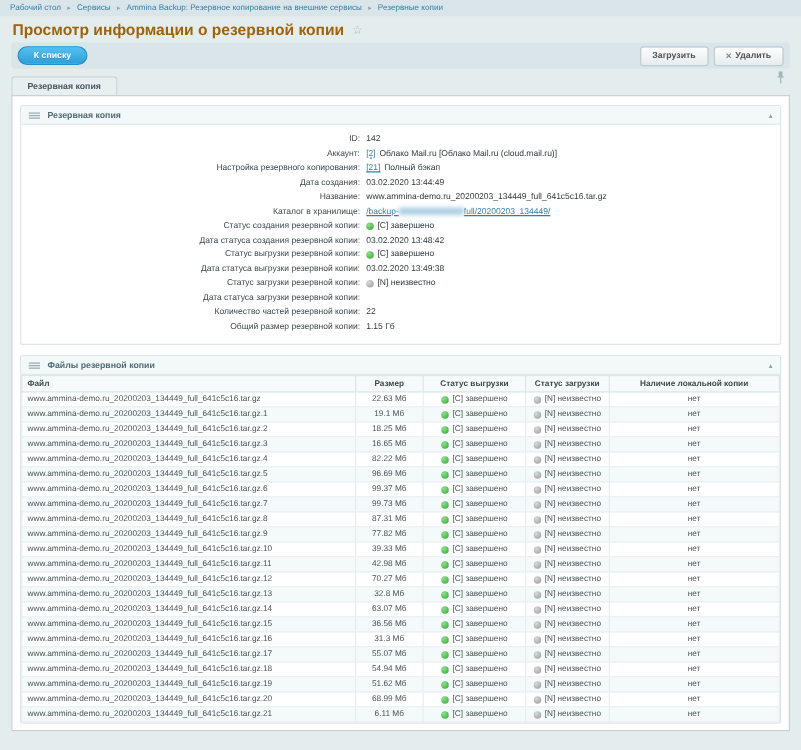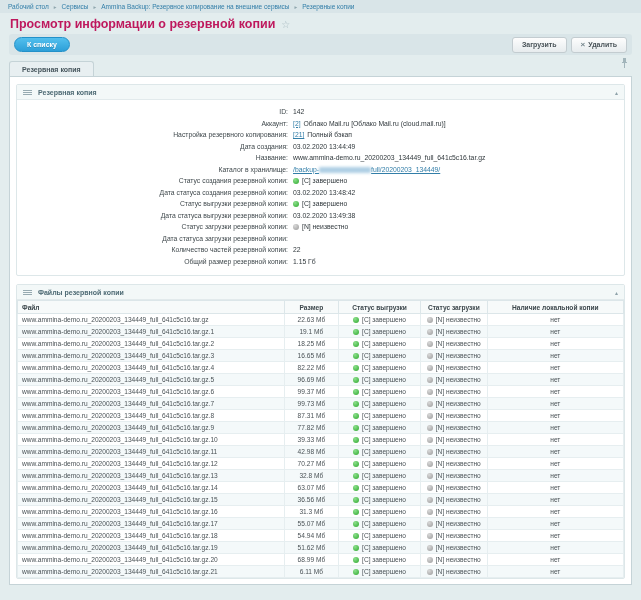--- a/index.html
+++ b/index.html
@@ -7,21 +7,21 @@
     font-family:"Liberation Sans","DejaVu Sans",sans-serif; background:#e3edee; }
 
   
   .breadcrumb { height:13px; background:#d9e5e8; display:flex; align-items:center;
     padding:0 8px; gap:5px; font-size:6.5px; }
   .crumb { color:#327ea8; cursor:pointer; white-space:nowrap; }
   .crumb-sep { color:#8fa6ad; font-size:5.5px; }
 
   
   .title-row { padding:4px 10px 2px; display:flex; align-items:center; gap:6px; }
-  .page-title { font-size:12.5px; font-weight:bold; color:#be185d; }
+  .page-title { font-size:12.5px; font-weight:bold; color:#a16207; }
   .star { color:#a9bcc3; font-size:10px; cursor:pointer; }
 
   
   .toolbar { margin:1px 9px 0; height:21px; background:#d9e5e8; border-radius:3px;
     display:flex; align-items:center; padding:0 5px; }
   .btn-back { background:linear-gradient(#53c0ee,#2d9fd8); color:#fff; font-size:7px;
     font-weight:bold; border:1px solid #2391c9; border-radius:9px; padding:3px 12px;
     cursor:pointer; text-shadow:0 1px 0 rgba(0,0,0,.15); }
   .toolbar-right { margin-left:auto; display:flex; gap:4px; }
   .btn-gray { background:linear-gradient(#fdfdfd,#e7ecee); border:1px solid #c3ccd0;

